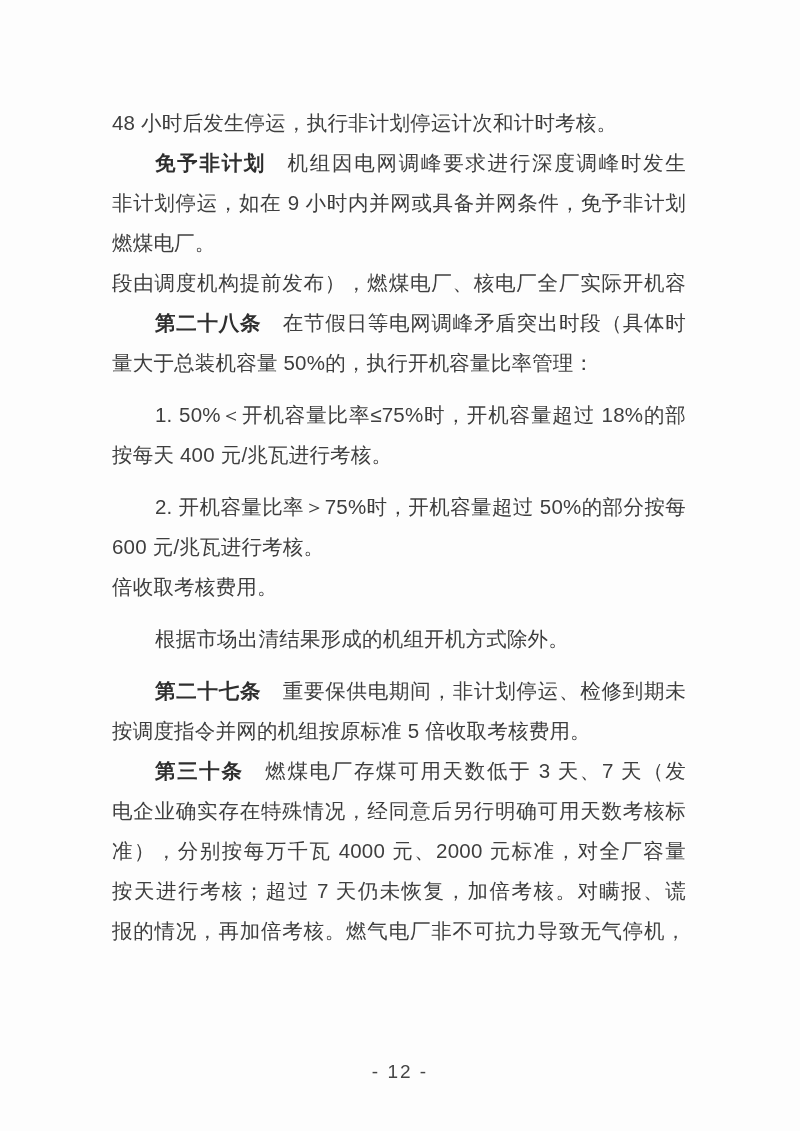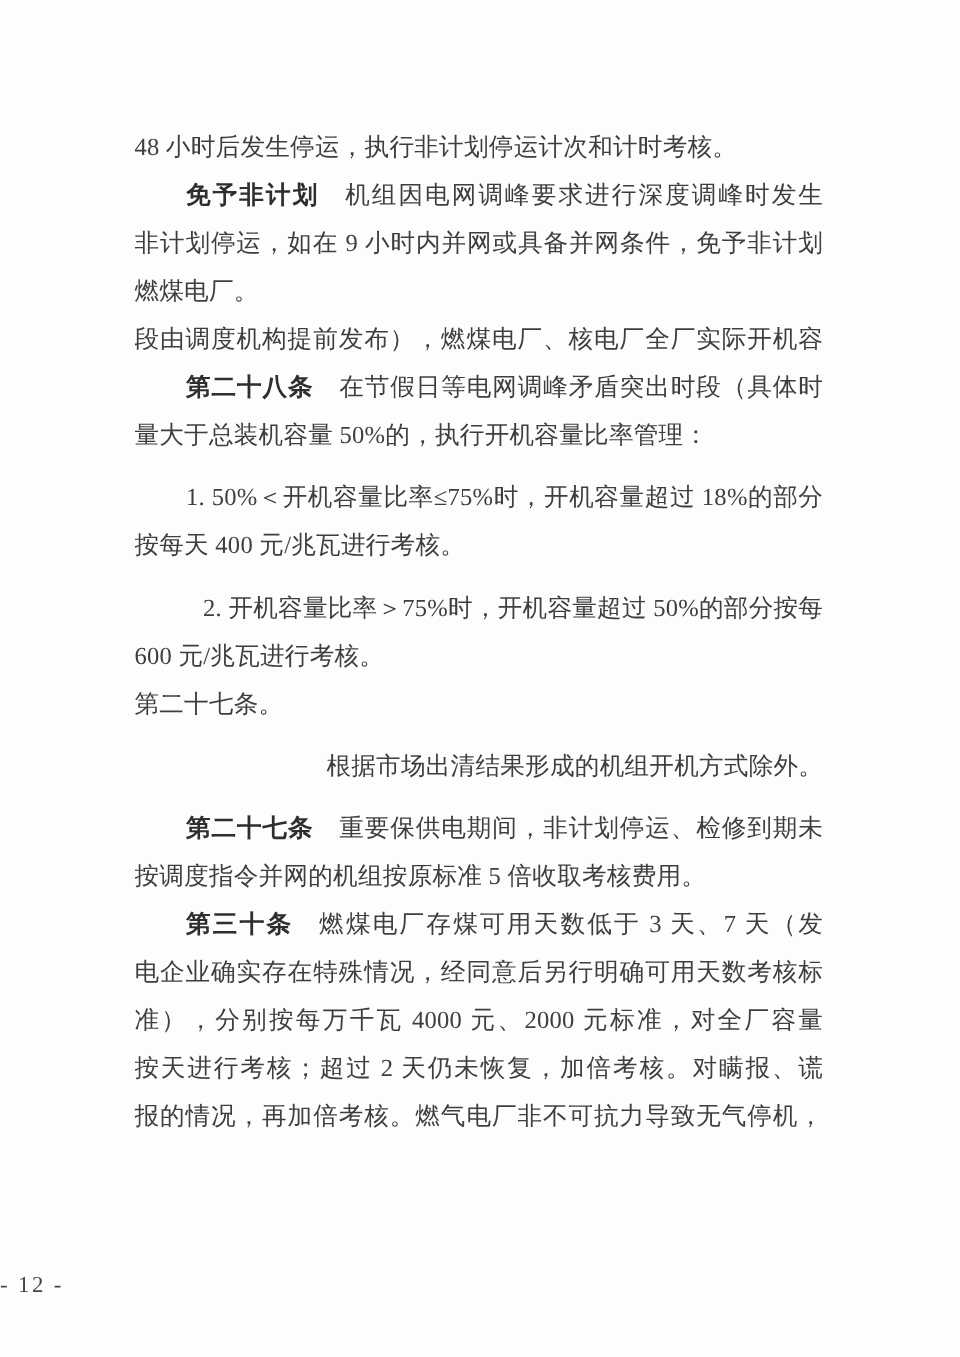--- a/index.html
+++ b/index.html
@@ -7,21 +7,21 @@
     padding: 0;
     background: #f4f4f4;
   }
   .page {
     position: relative;
     width: 800px;
     height: 1131px;
     margin: 0 auto;
     background: #fdfdfd;
     overflow: hidden;
-    font-family: Liberation Serif, serif;
+    font-family: Liberation Sans, sans-serif;
     color: #3e3e3e;
   }
   .content {
     position: absolute;
     left: 112px;
     top: 103px;
     width: 574px;
   }
   .line {
     height: 40px;
@@ -34,34 +34,34 @@
   }
   .line.indent {
     padding-left: 43px;
   }
   .line.fill {
     text-align: justify;
     text-align-last: justify;
   }
   .line.gap {
     margin-top: 12px;
-    text-align: right;
   }
   .article-no {
     font-weight: 700;
     color: #2e2e2e;
     margin-right: 1.05em;
   }
   .footer {
     position: absolute;
     top: 1052px;
     left: 0;
     width: 800px;
     height: 40px;
     line-height: 40px;
+    text-align: center;
     font-size: 19px;
     color: #454545;
     letter-spacing: 2px;
   }
 </style>
 </head>
 <body>
 
 <div class="page">
   <div class="content">
@@ -69,24 +69,24 @@
       <div class="line indent fill"><span class="article-no">免予非计划</span><span>机组因电网调峰要求进行深度调峰时发生</span></div>
       <div class="line fill"><span>非计划停运，如在 9 小时内并网或具备并网条件，免予非计划</span></div>
       <div class="line"><span>燃煤电厂。</span></div>
       <div class="line fill"><span>段由调度机构提前发布），燃煤电厂、核电厂全厂实际开机容</span></div>
       <div class="line indent fill"><span class="article-no">第二十八条</span><span>在节假日等电网调峰矛盾突出时段（具体时</span></div>
       <div class="line"><span>量大于总装机容量 50%的，执行开机容量比率管理：</span></div>
       <div class="line indent fill gap"><span>1. 50%＜开机容量比率≤75%时，开机容量超过 18%的部分</span></div>
       <div class="line"><span>按每天 400 元/兆瓦进行考核。</span></div>
       <div class="line indent fill gap"><span>2. 开机容量比率＞75%时，开机容量超过 50%的部分按每天</span></div>
       <div class="line"><span>600 元/兆瓦进行考核。</span></div>
-      <div class="line"><span>第二十七条。</span></div>
+      <div class="line"><span>倍收取考核费用。</span></div>
       <div class="line indent gap"><span>根据市场出清结果形成的机组开机方式除外。</span></div>
       <div class="line indent fill gap"><span class="article-no">第二十七条</span><span>重要保供电期间，非计划停运、检修到期未</span></div>
       <div class="line"><span>按调度指令并网的机组按原标准 5 倍收取考核费用。</span></div>
       <div class="line indent fill"><span class="article-no">第三十条</span><span>燃煤电厂存煤可用天数低于 3 天、7 天（发</span></div>
       <div class="line fill"><span>电企业确实存在特殊情况，经同意后另行明确可用天数考核标</span></div>
       <div class="line fill"><span>准），分别按每万千瓦 4000 元、2000 元标准，对全厂容量</span></div>
-      <div class="line fill"><span>按天进行考核；超过 2 天仍未恢复，加倍考核。对瞒报、谎</span></div>
+      <div class="line fill"><span>按天进行考核；超过 7 天仍未恢复，加倍考核。对瞒报、谎</span></div>
       <div class="line fill"><span>报的情况，再加倍考核。燃气电厂非不可抗力导致无气停机，</span></div>
     </div>
   <div class="footer">- 12 -</div>
 </div>
 
 </body></html>

